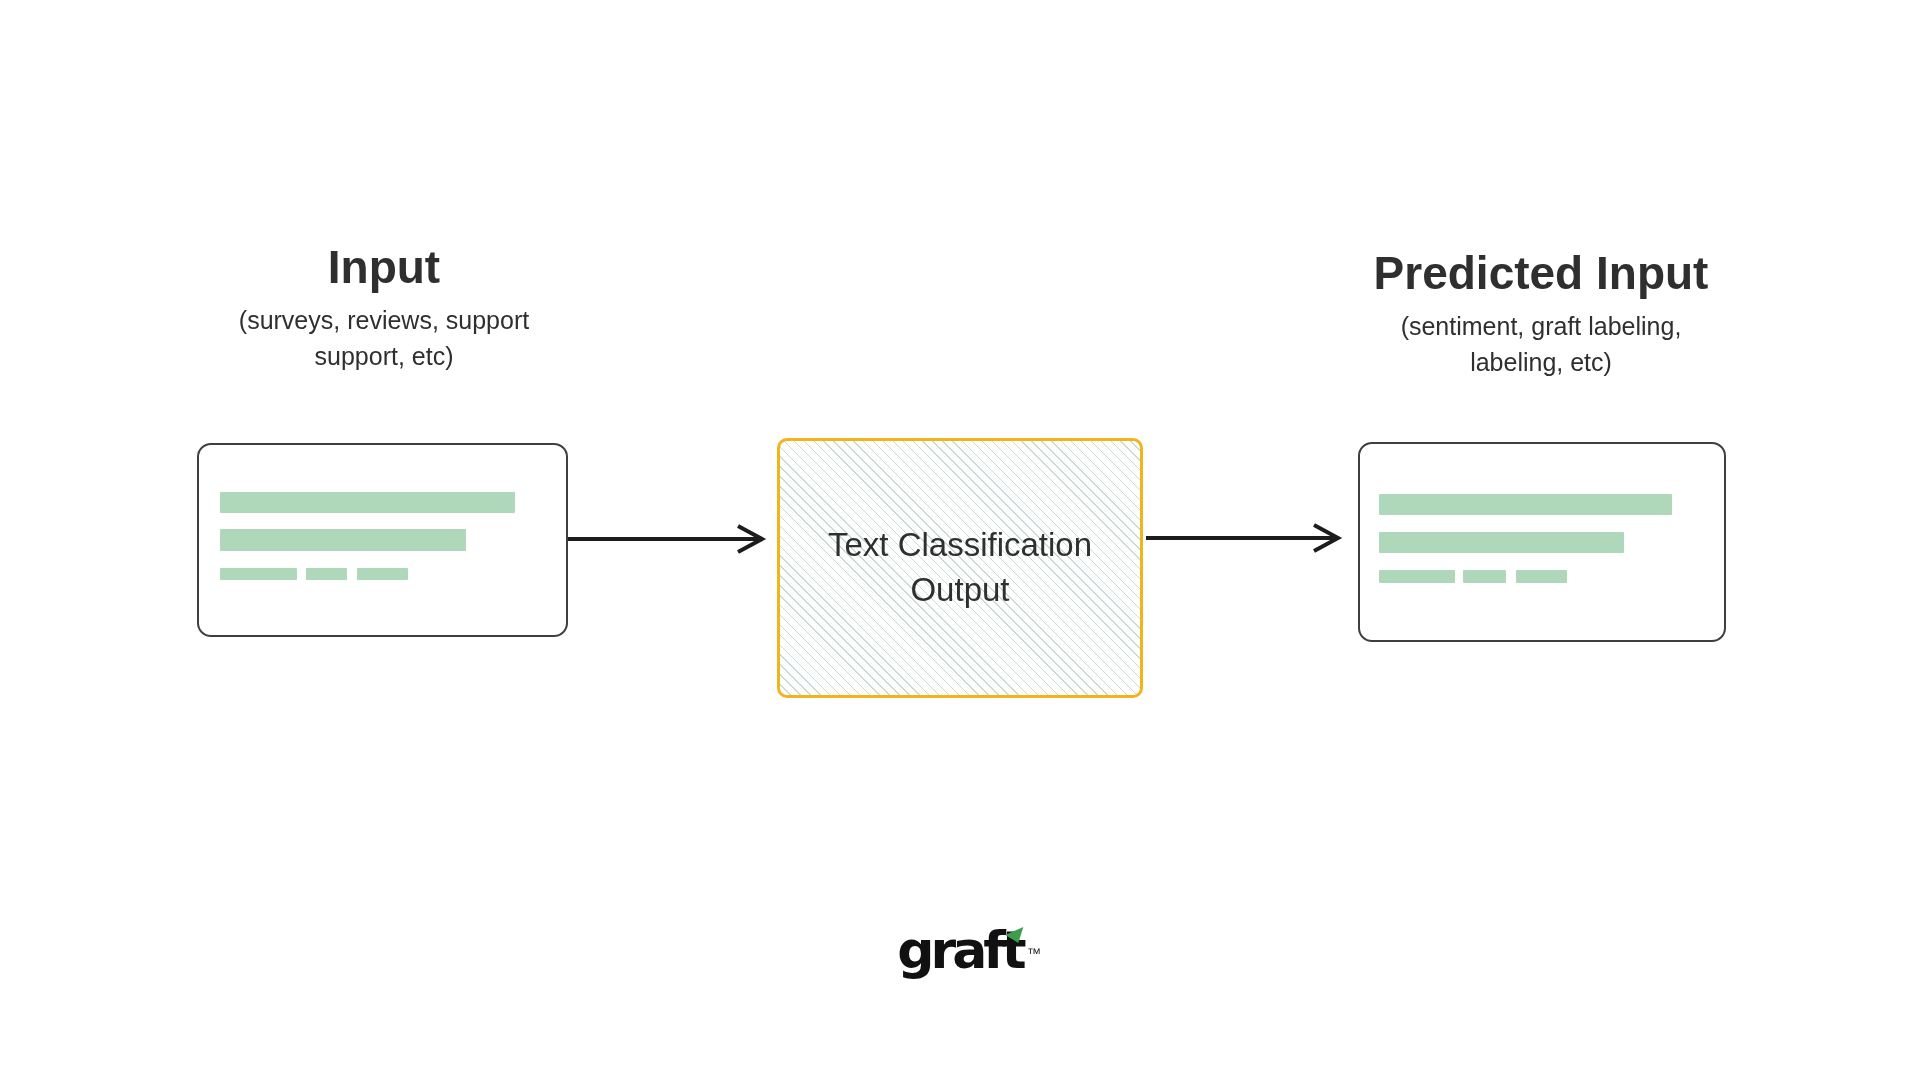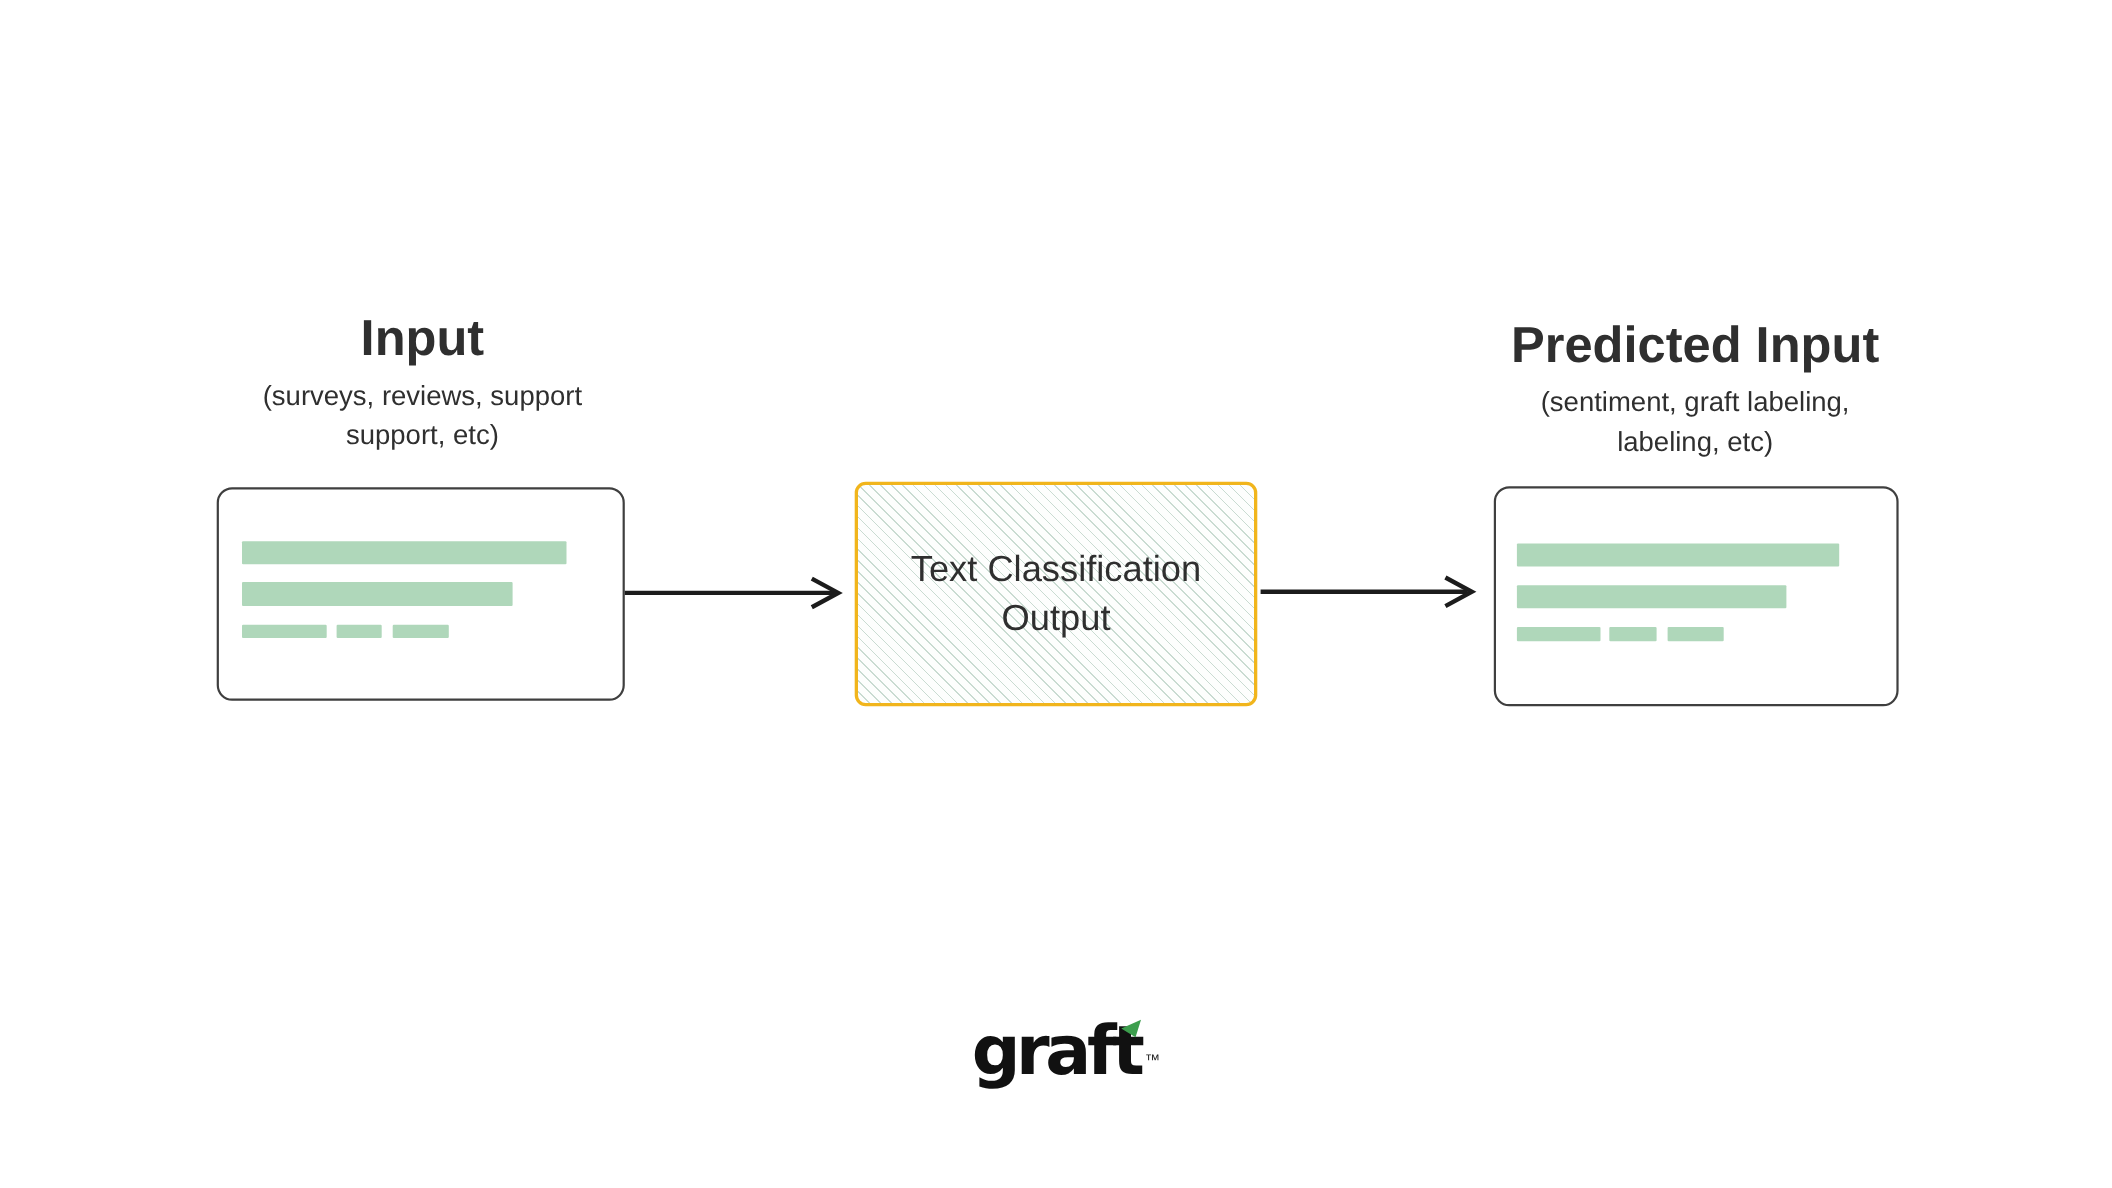--- a/index.html
+++ b/index.html
@@ -31,21 +31,20 @@
     white-space:nowrap;
   }
   .header-left{left:384px;top:238px;}
   .header-right{left:1541px;top:244px;}
   .header .title{
     font-size:46px;
     font-weight:bold;
     line-height:1.28;
     color:var(--text-dark);
     letter-spacing:0px;
-    margin-top:40px;
   }
   .header .subtitle{
     margin-top:6px;
     font-size:25px;
     line-height:1.43;
     font-weight:normal;
     color:var(--text-dark);
   }
 
   
@@ -71,21 +70,21 @@
   
   .rb1{left:19px;top:50px;width:293px;height:21px;}
   .rb2{left:19px;top:88px;width:245px;height:21px;}
   .rb3a{left:19px;top:126px;width:76px;height:13px;}
   .rb3b{left:103px;top:126px;width:43px;height:13px;}
   .rb3c{left:156px;top:126px;width:51px;height:13px;}
 
   
   .model-box{
     position:absolute;
-    left:777px;top:438px;width:366px;height:204px;
+    left:777px;top:438px;width:366px;height:260px;
     border:3px solid var(--model-border-yellow);
     border-radius:10px;
     background-color:#fdfefd;
     background-image:repeating-linear-gradient(
       45deg,
       rgba(159,191,174,0.55) 0px,
       rgba(159,191,174,0.55) 1px,
       transparent 1px,
       transparent 7px
     );
@@ -112,21 +111,21 @@
   
   .logo{
     position:absolute;
     left:960px;top:924px;
     transform:translateX(-50%);
     line-height:1;
   }
   .logo-text{
     font-family:"DejaVu Sans", sans-serif;
     font-weight:bold;
-    font-size:62px;
+    font-size:52px;
     letter-spacing:-4px;
     color:var(--logo-black);
   }
   .logo-leaf{
     position:absolute;
     right:-2px;top:2px;
   }
   .logo-tm{
     position:absolute;
     right:-18px;bottom:16px;

